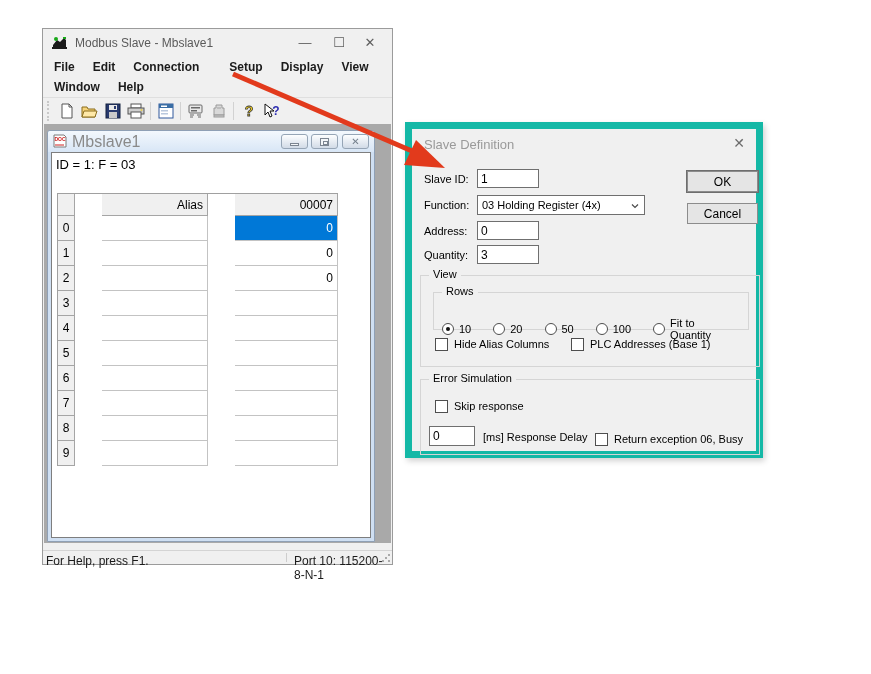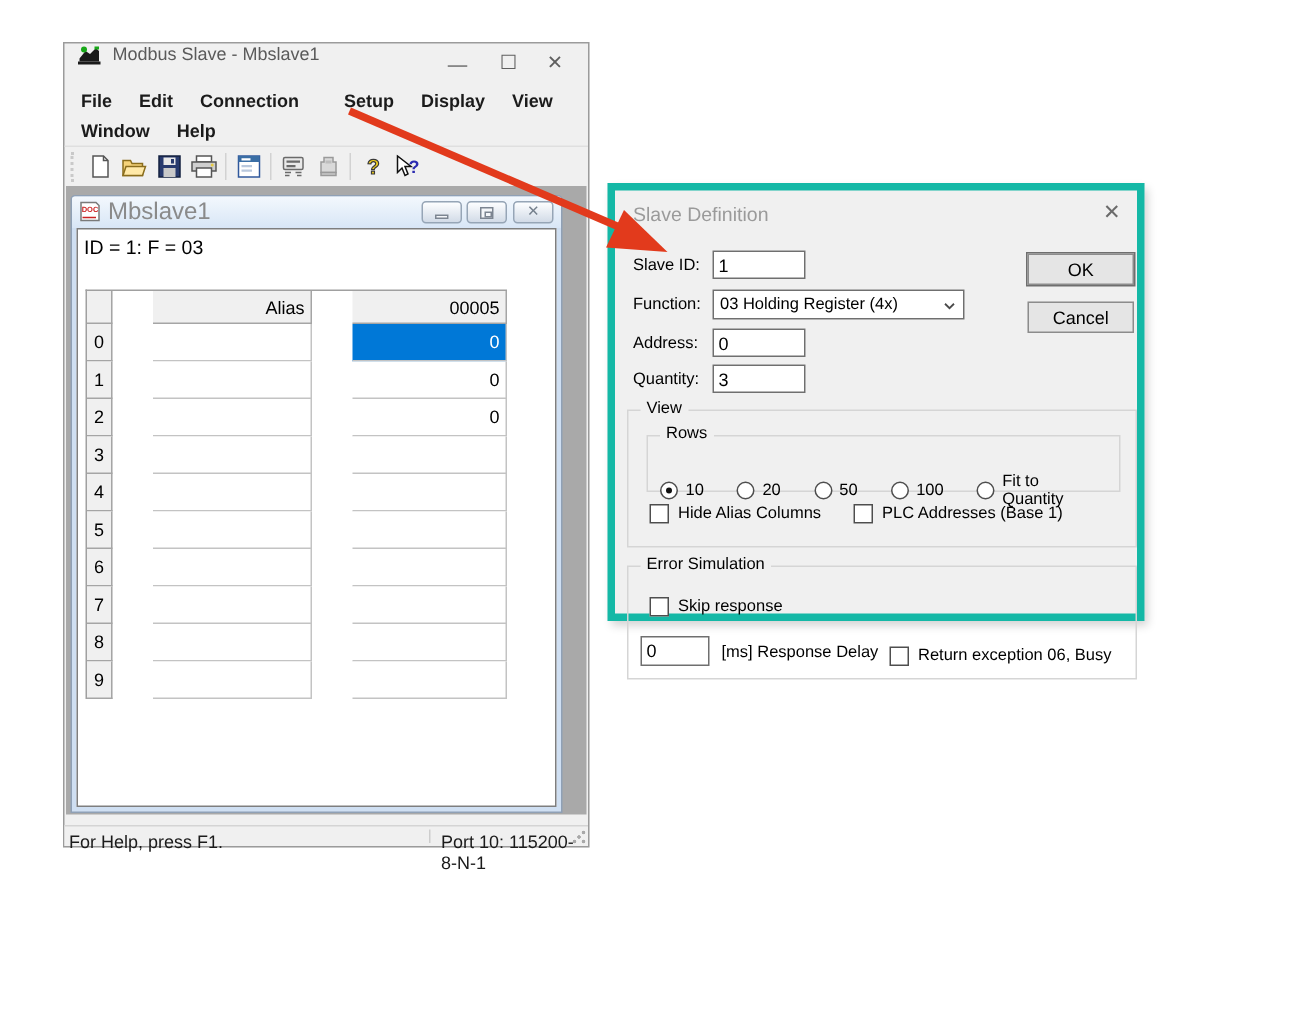--- a/index.html
+++ b/index.html
@@ -3,21 +3,21 @@
 <meta charset="utf-8">
 <style>
   * { margin:0; padding:0; box-sizing:border-box; }
   html,body { background:#fff; }
   body { font-family:"Liberation Sans","DejaVu Sans",sans-serif; }
   #stage { position:relative; width:871px; height:674px; background:#fff; overflow:hidden; }
 
   
   .main-window { position:absolute; left:42px; top:28px; width:351px; height:537px;
     background:#f0f0f0; border:1px solid #9b9b9b; }
-  .titlebar { position:relative; height:28px; display:flex; align-items:flex-start; }
+  .titlebar { position:relative; height:28px; display:flex; align-items:center; }
   .titlebar .app-ico { margin-left:8px; width:17px; height:16px; }
   .titlebar .title-text { margin-left:7px; font-size:12px; color:#5a5a5a; }
   .cap-btn { position:absolute; top:0; width:30px; height:26px; display:flex; align-items:center;
     justify-content:center; font-size:13px; color:#5f5f5f; cursor:default; }
   .menubar { padding-left:2px; font-size:12px; color:#1b1b1b; display:flex; height:20px; align-items:center; }
   .menu-item { padding:2px 9px;font-weight:bold; }
   .menu-gap { margin-left:12px; }
   .toolbar { height:27px; border-top:1px solid #dfdfdf; display:flex; align-items:center; padding-left:4px; }
   .tb-grip { width:4px; height:20px; border-left:2px dotted #c9c9c9; margin-right:4px; }
   .tb-btn { width:23px; height:22px; display:flex; align-items:center; justify-content:center; }
@@ -64,22 +64,22 @@
   .status-div { position:absolute; left:243px; top:2px; bottom:2px; width:1px; background:#cdcdcd; }
   .status-right { position:absolute; left:251px; top:3px; }
   .grip { position:absolute; right:1px; bottom:1px; width:10px; height:10px;
     background:
       radial-gradient(circle at 8px 2px, #a9a9a9 1px, transparent 1.4px),
       radial-gradient(circle at 8px 8px, #a9a9a9 1px, transparent 1.4px),
       radial-gradient(circle at 2px 8px, #a9a9a9 1px, transparent 1.4px),
       radial-gradient(circle at 5px 5px, #a9a9a9 1px, transparent 1.4px); }
 
   
-  .dialog { position:absolute; left:405px; top:122px; width:358px; height:292px; background:#f0f0f0;
-    border:5px solid #14b8a6; box-shadow:2px 3px 6px rgba(0,0,0,0.18); }
+  .dialog { position:absolute; left:405px; top:122px; width:358px; height:336px; background:#f0f0f0;
+    border:7px solid #14b8a6; box-shadow:2px 3px 6px rgba(0,0,0,0.18); }
   .dlg-titlebar { position:relative; height:30px; }
   .dlg-title { position:absolute; left:12px; top:8px; font-size:13px; color:#9a9a9a; }
   .dlg-close { position:absolute; right:11px; top:6px; font-size:14px; color:#6b6b6b; }
   .dlg-label { position:absolute; font-size:11px; color:#000; }
   .tbox { position:absolute; border:1px solid #6f6f6f; background:#fff; font-size:12px;
     font-family:"Liberation Sans",sans-serif; padding:0 3px; outline:none; }
   .combo { position:absolute; left:65px; top:66px; width:168px; height:20px; border:1px solid #6f6f6f;
     background:#fff; display:flex; align-items:center; font-size:11px; padding-left:4px; }
   .combo-arrow { position:absolute; right:5px; top:6px; width:8px; height:8px; }
   .btn { position:absolute; left:275px; width:71px; height:21px; background:#e5e5e5; border:1px solid #8c8c8c;
@@ -222,21 +222,21 @@
           <span class="child-btn" style="right:5px;">
               <span class="glyph-close">✕</span>
             </span>
         </div>
         <div class="child-content">
           <div class="reg-info">ID = 1: F = 03</div>
           <div class="grid">
             <div class="grid-row hrow">
               <div class="cell hdr c-num"></div>
               <div class="cell hdr c-alias">Alias</div>
-              <div class="cell hdr c-val">00005</div>
+              <div class="cell hdr c-val">00007</div>
             </div>
             <div id="grid-body">
                 <div class="grid-row drow">
                   <div class="cell c-num">0</div>
                   <div class="cell c-alias"></div>
                   <div class="cell c-val selected">0</div>
                 </div>
                 <div class="grid-row drow">
                   <div class="cell c-num">1</div>
                   <div class="cell c-alias"></div>

